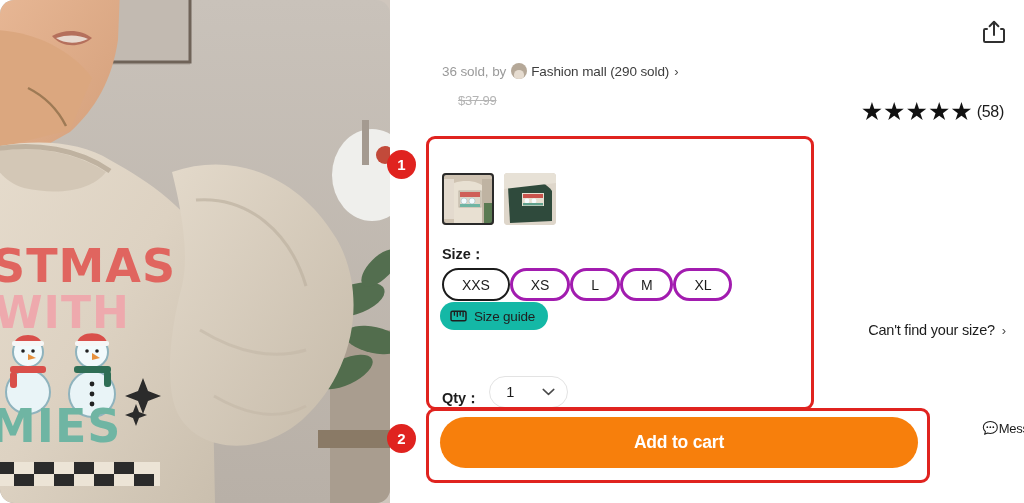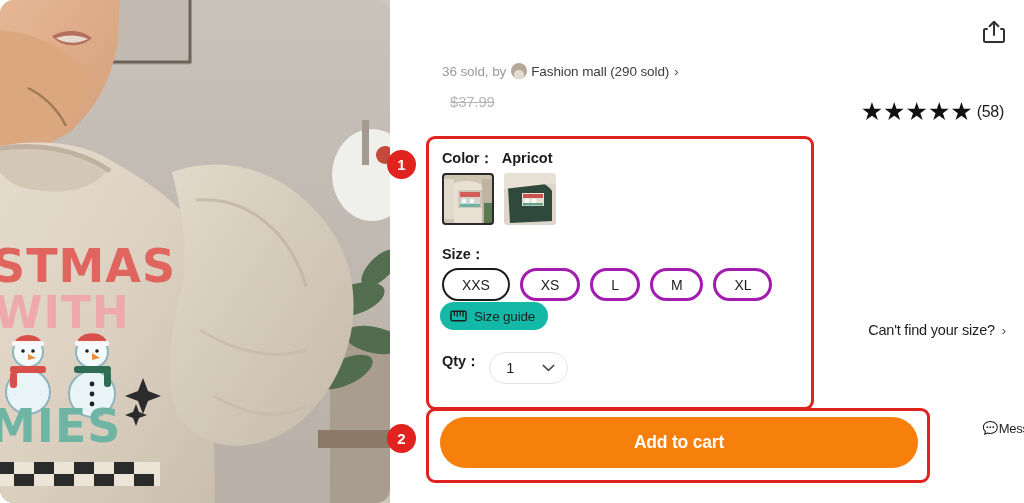--- a/index.html
+++ b/index.html
@@ -105,24 +105,24 @@
     display: flex;
     align-items: baseline;
   }
   .price-now {
     font-size: 31px;
     font-weight: 700;
     color: #171717;
     letter-spacing: -1px;
   }
   .price-was {
-    font-size: 15px;
+    font-size: 13px;
     color: #b4b4b4;
     text-decoration: line-through;
-    margin-left: 10px;
+    margin-left: 18px;
     letter-spacing: -0.2px;
   }
 
   .rating-row {
     position: absolute;
     right: 20px;
     top: 99px;
     display: flex;
     align-items: center;
   }
@@ -158,21 +158,21 @@
     overflow: hidden;
     cursor: pointer;
     background: #ded6cb;
     position: relative;
   }
   .swatch.selected { outline: 2.5px solid #2a2a2a; outline-offset: -2.5px; }
   .swatch svg { display:block; width:52px; height:52px; }
 
   .size-label { position: absolute; left: 14px; top: 106px; }
 
-  .size-row { position: absolute; left: 14px; top: 129px; display: flex; gap: 10px; }
+  .size-row { position: absolute; left: 14px; top: 129px; display: flex; }
   .size-chip {
     min-width: 42px;
     padding: 0 18px;
     height: 33px;
     border-radius: 17px;
     border: 3px solid #a21caf;
     background: #fff;
     display: flex;
     align-items: center;
     justify-content: center;
@@ -195,21 +195,21 @@
     display: flex;
     align-items: center;
     gap: 7px;
     cursor: pointer;
     font-size: 13.5px;
     color: #1f1f1f;
     letter-spacing: -0.2px;
     box-sizing: border-box;
   }
 
-  .qty-row { position: absolute; left: 14px; top: 213px; display: flex; align-items: flex-start; }
+  .qty-row { position: absolute; left: 14px; top: 237px; display: flex; align-items: flex-end; }
   .qty-box {
     margin-left: 9px;
     width: 79px;
     height: 32px;
     border-radius: 16px;
     border: 1px solid #e3e3e3;
     background: #fff;
     display: flex;
     align-items: center;
     justify-content: space-between;
@@ -427,24 +427,20 @@
       <span class="price-was">$37.99</span>
     </div>
 
     <div class="rating-row">
       <span class="stars">★★★★★</span>
       <span class="rating-count">(58)</span>
     </div>
 
     <div class="variant-block">
 
-      <div class="color-label">
-        <span class="field-label">Color：</span>
-        <span class="field-value">Apricot</span>
-      </div>
 
       <div class="swatches">
         <div class="swatch selected">
           <svg viewBox="0 0 52 52" xmlns="http://www.w3.org/2000/svg" aria-hidden="true">
             <rect width="52" height="52" fill="#cfc3b2"></rect>
             <rect x="2" y="6" width="10" height="40" fill="#e3dace"></rect>
             <path d="M12 10 C24 6 38 8 44 16 L44 50 L12 50 Z" fill="#e8e0d2"></path>
             <rect x="17" y="18" width="22" height="16" fill="#ddd6c8" stroke="#b9b0a0"></rect>
             <rect x="18" y="19" width="20" height="5" fill="#cf5f58"></rect>
             <circle cx="22" cy="28" r="3" fill="#f4fbfd" stroke="#9fbcc4" stroke-width="0.6"></circle>

